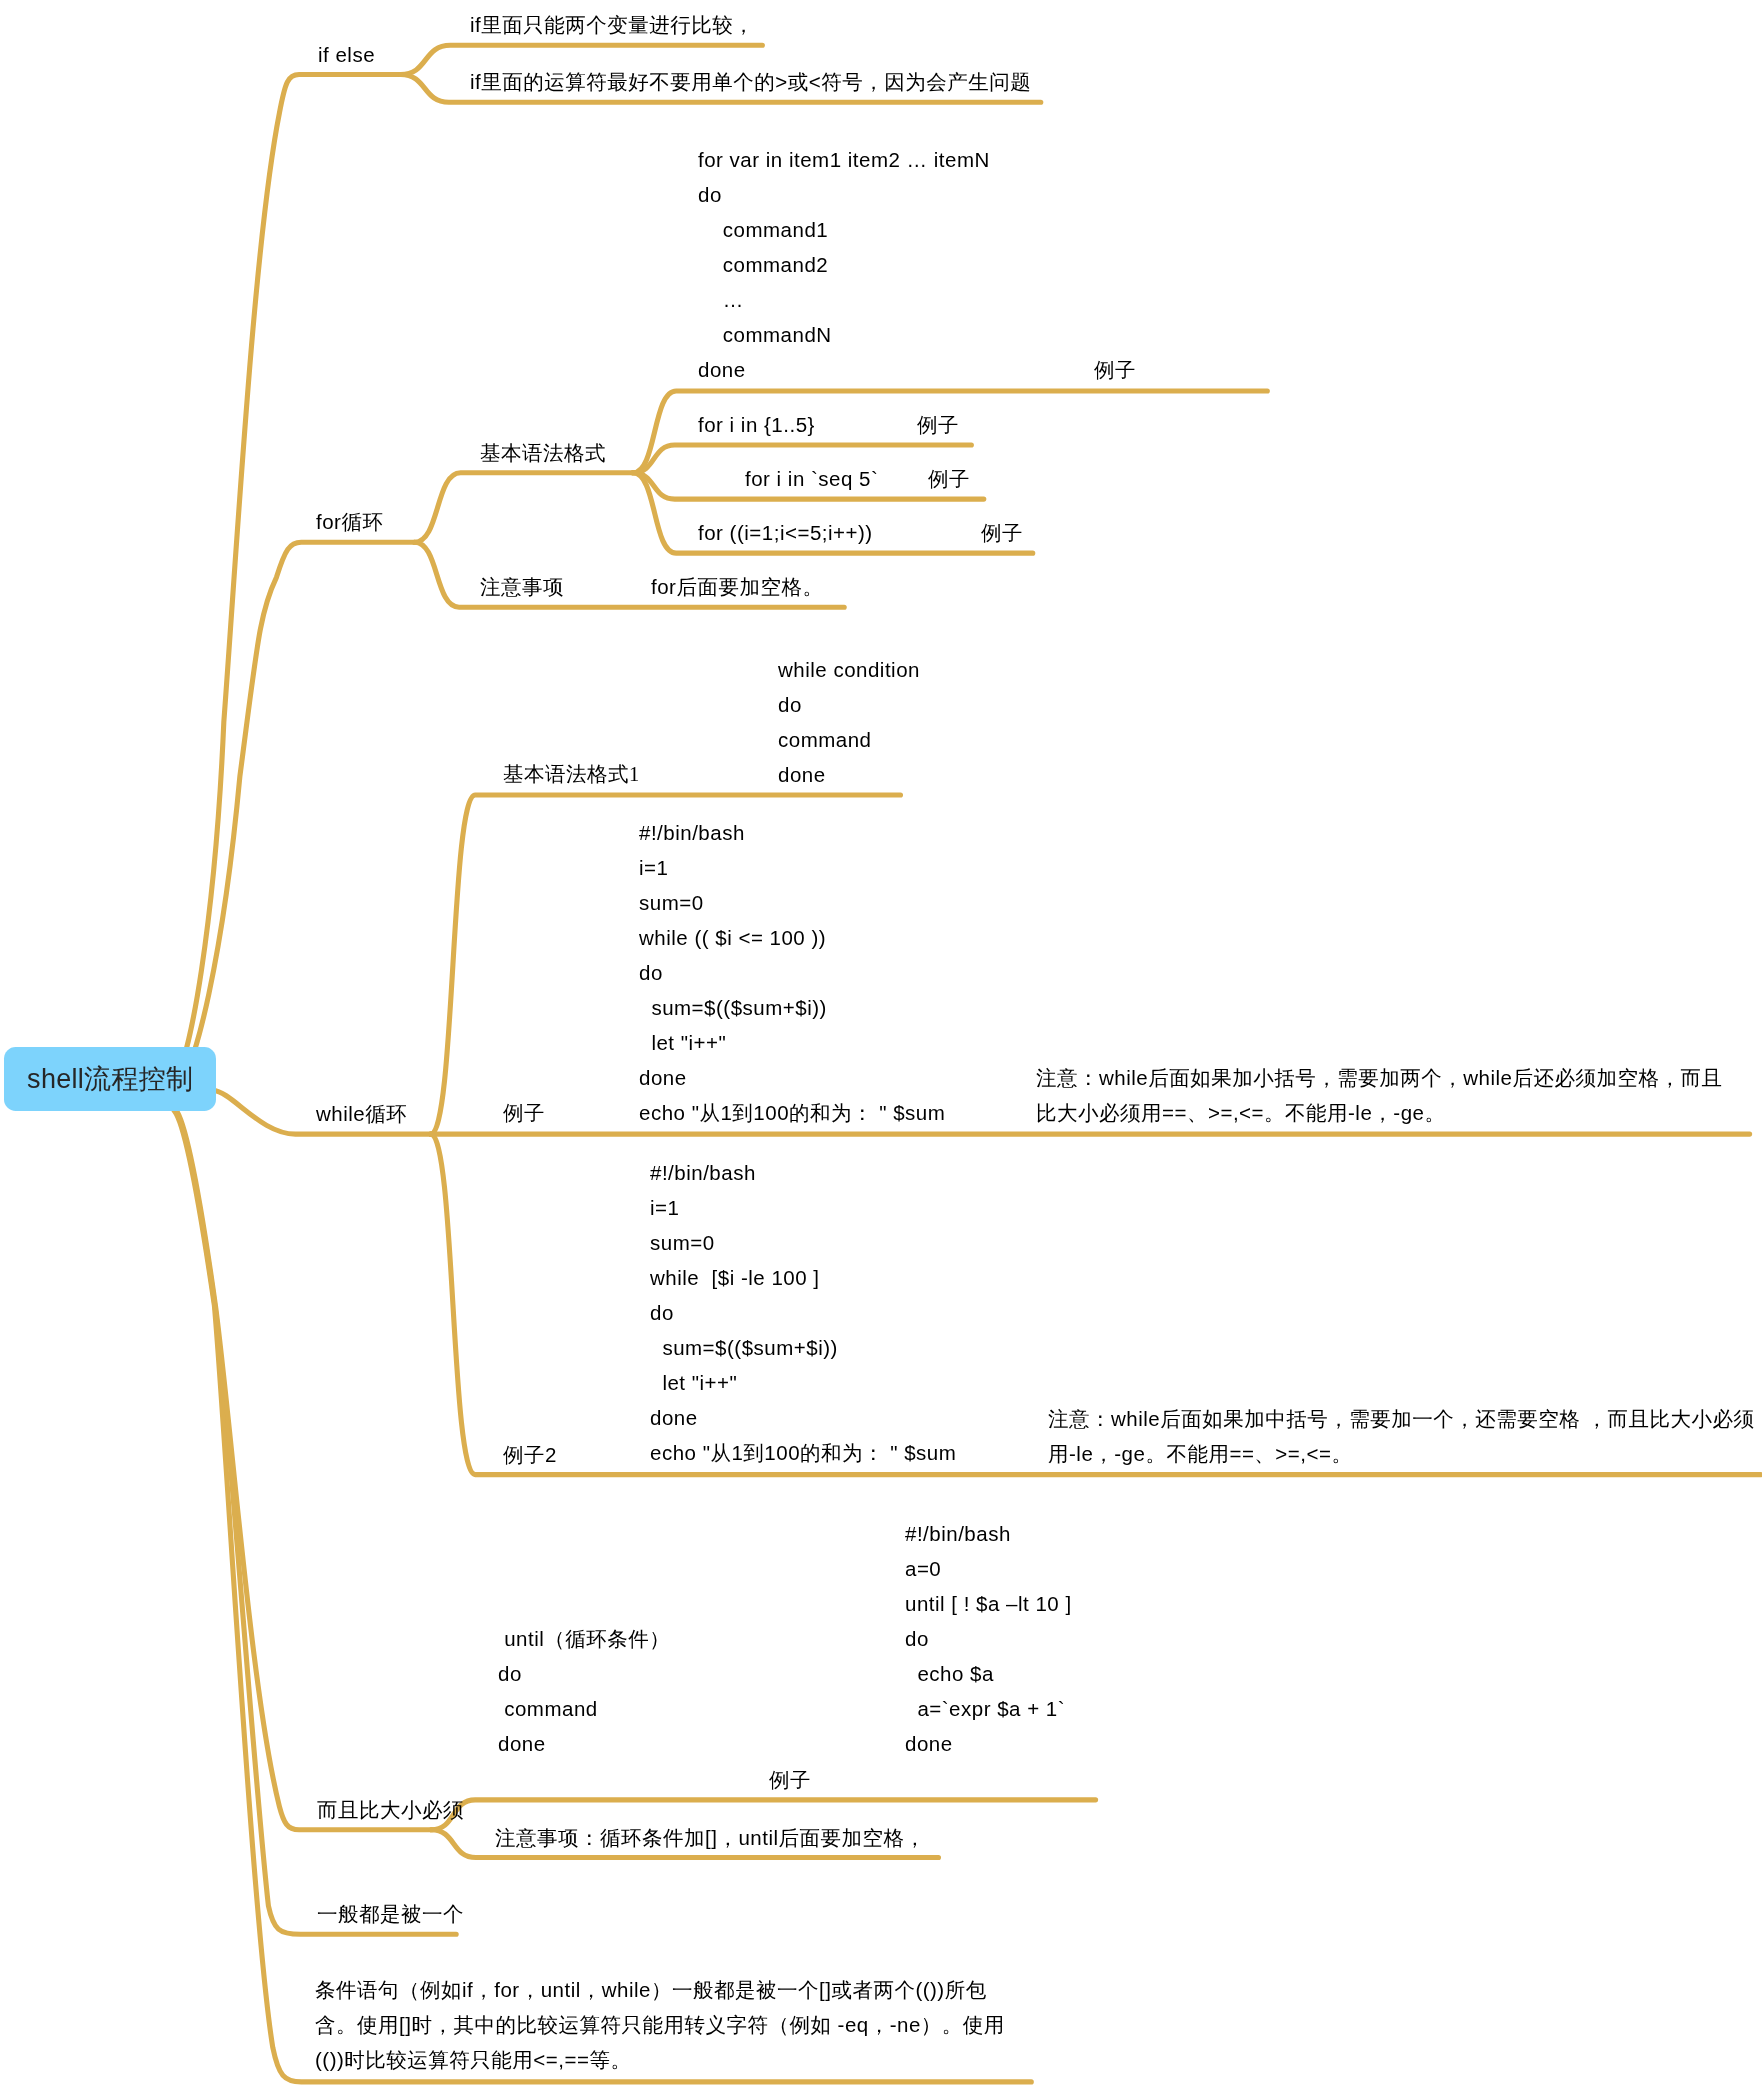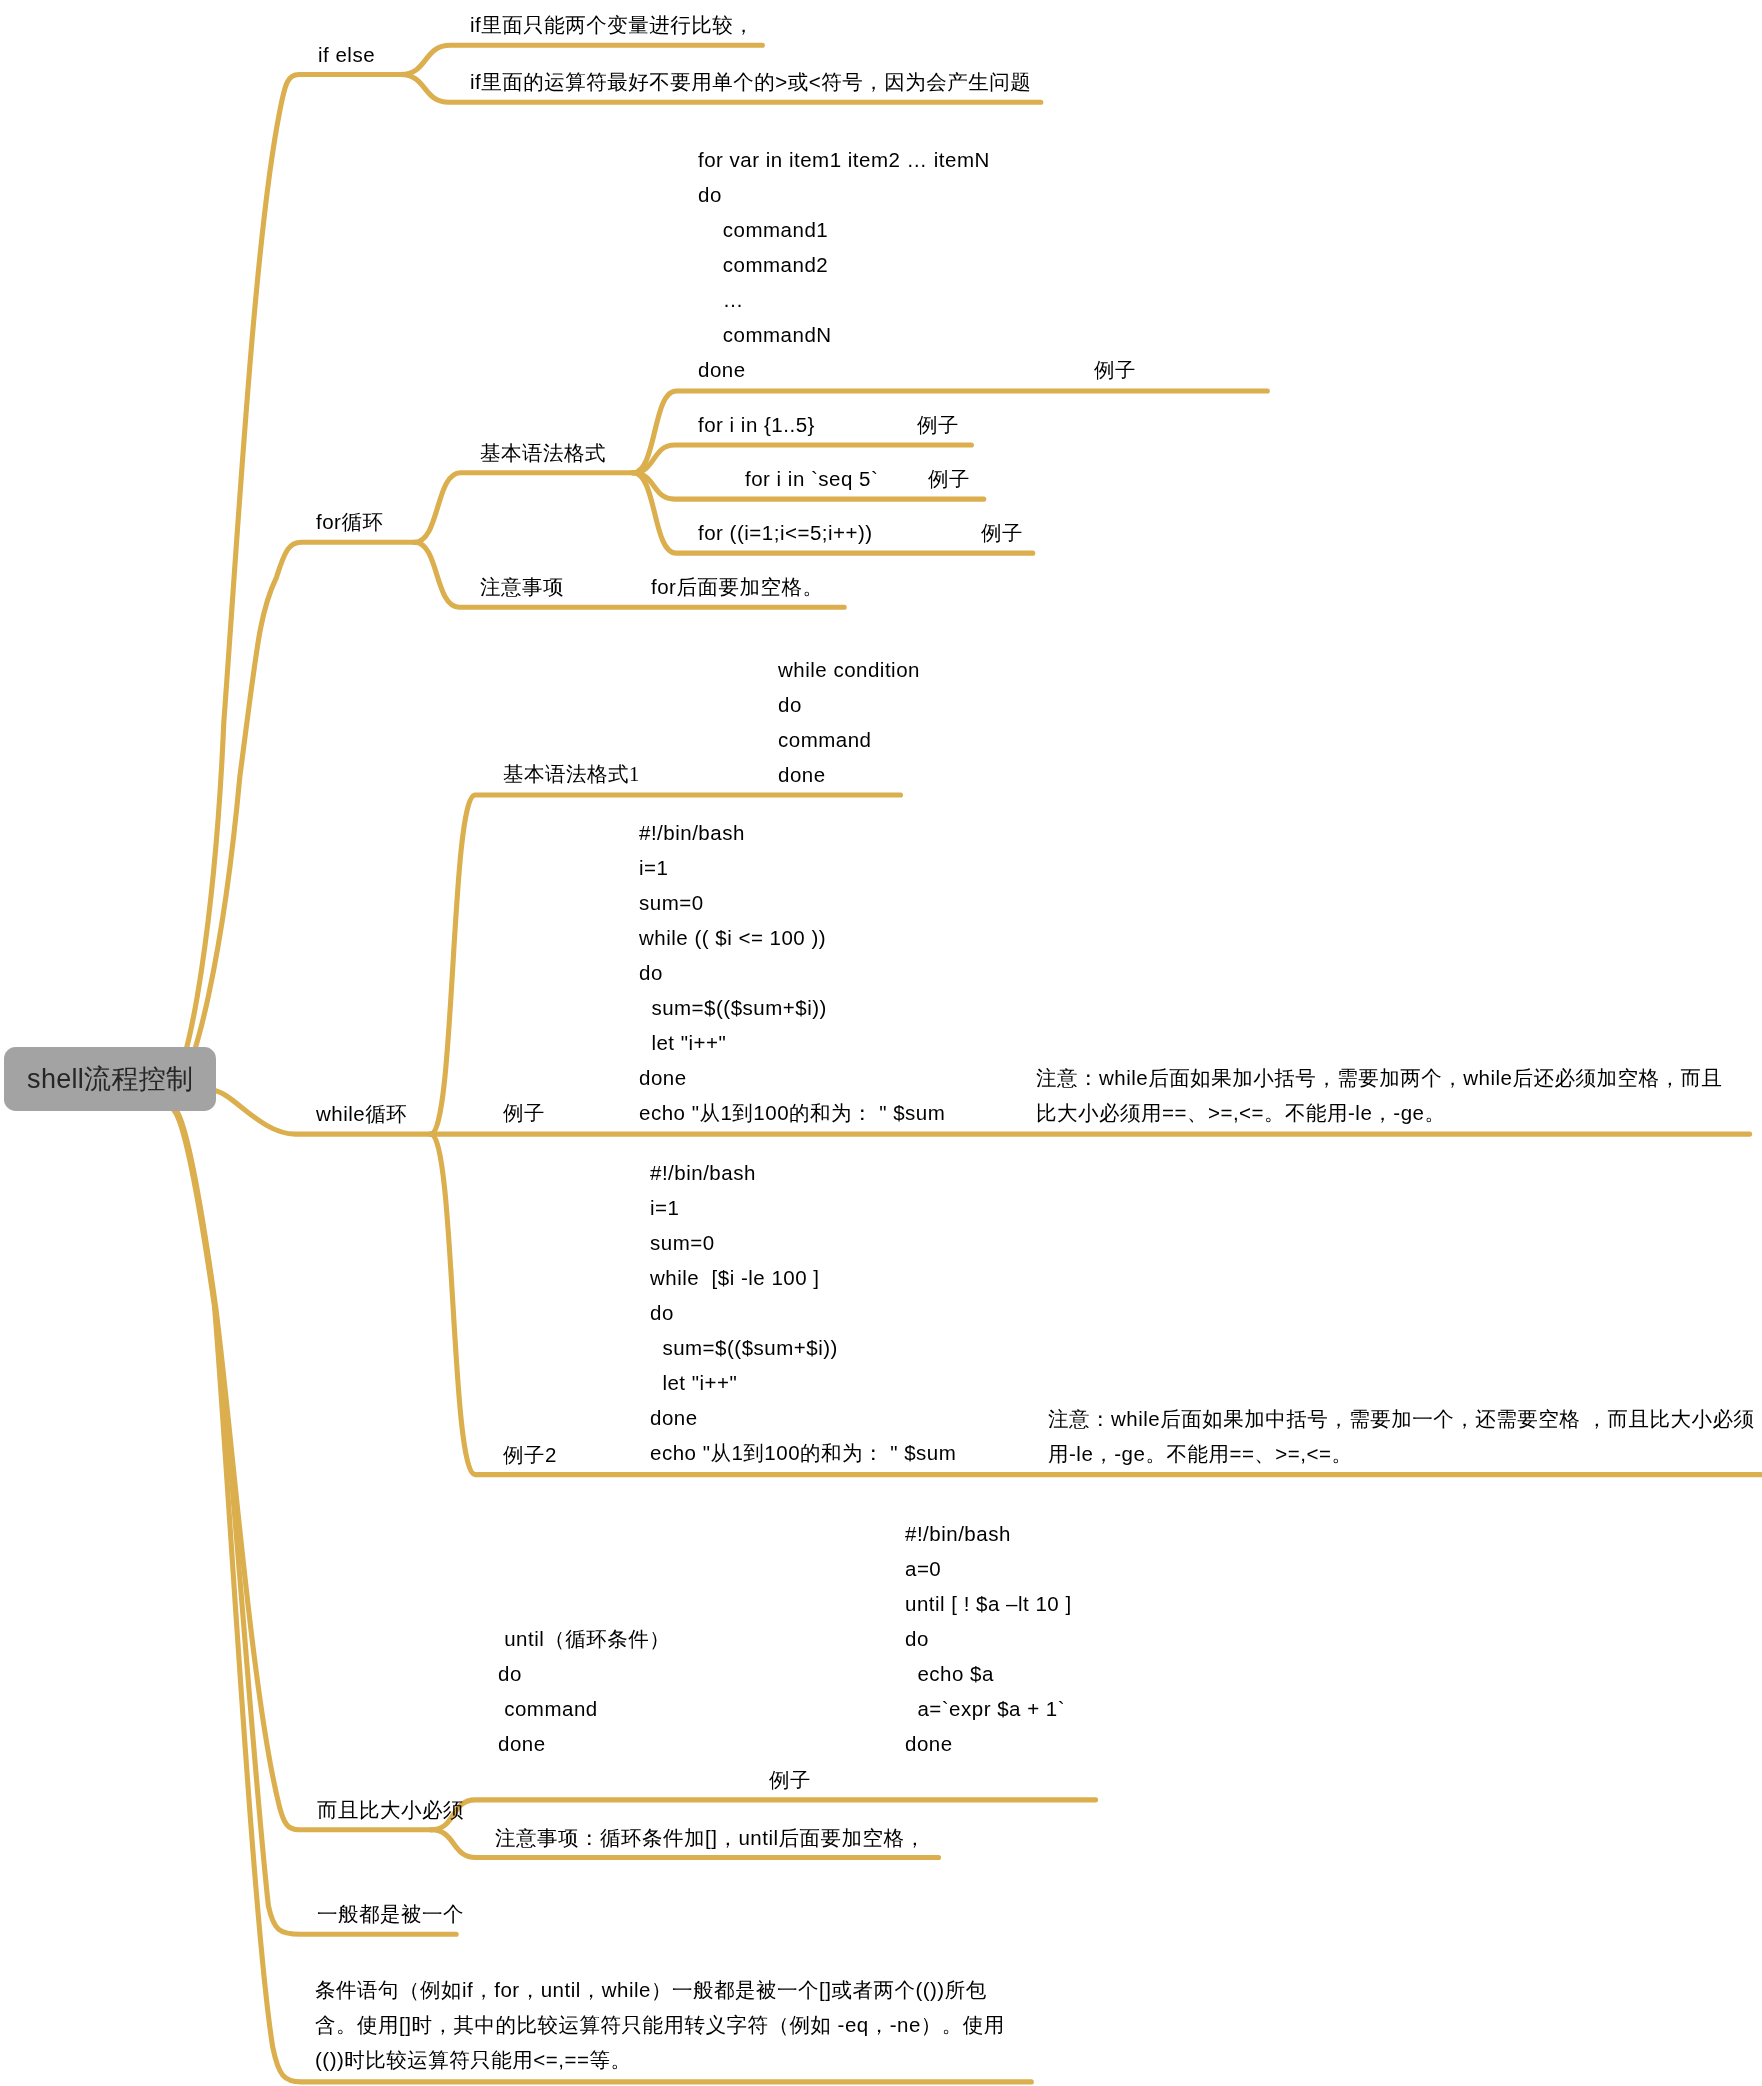--- a/index.html
+++ b/index.html
@@ -2,21 +2,21 @@
 <html style="font-size:11.7px"><head>
 <meta charset="utf-8">
 <title>shell流程控制</title>
 <style>
   html,body{margin:0;padding:0;background:#ffffff;}
   #canvas{position:relative;width:1763px;height:2087px;background:#ffffff;overflow:hidden;
     font-family:"Liberation Sans","DejaVu Sans",sans-serif;}
   svg.links{position:absolute;left:0;top:0;width:1763px;height:2087px;}
   .node{position:absolute;color:#000000;font-size:20.5px;line-height:35px;white-space:pre;
         letter-spacing:0.5px;}
-  .root{position:absolute;background:#a3a3a3;border-radius:11.7px;color:#262626;
+  .root{position:absolute;background:#7dd3fc;border-radius:11.7px;color:#262626;
         font-size:27px;line-height:35px;padding:14.6px 22.7px 14.6px 23.4px;white-space:nowrap;letter-spacing:0.3px;}
 </style>
 </head>
 <body>
 
 <div id="canvas">
   <svg class="links" viewBox="0 0 2412 2856" xmlns="http://www.w3.org/2000/svg">
     <g id="branches" fill="none" stroke="#dbae4e" stroke-linecap="round" stroke-linejoin="round">
         <path d="M222,1504 C262,1490 296,1222 306,988 C326,718 348,328 382,155 C390,112 394,102 409,102 L548,102" stroke-width="7"></path>
         <path d="M228,1504 C268,1494 308,1278 328,1062 C352,880 355,838 378,790 C390,752 396,742 412,742 L567,742" stroke-width="7"></path>

